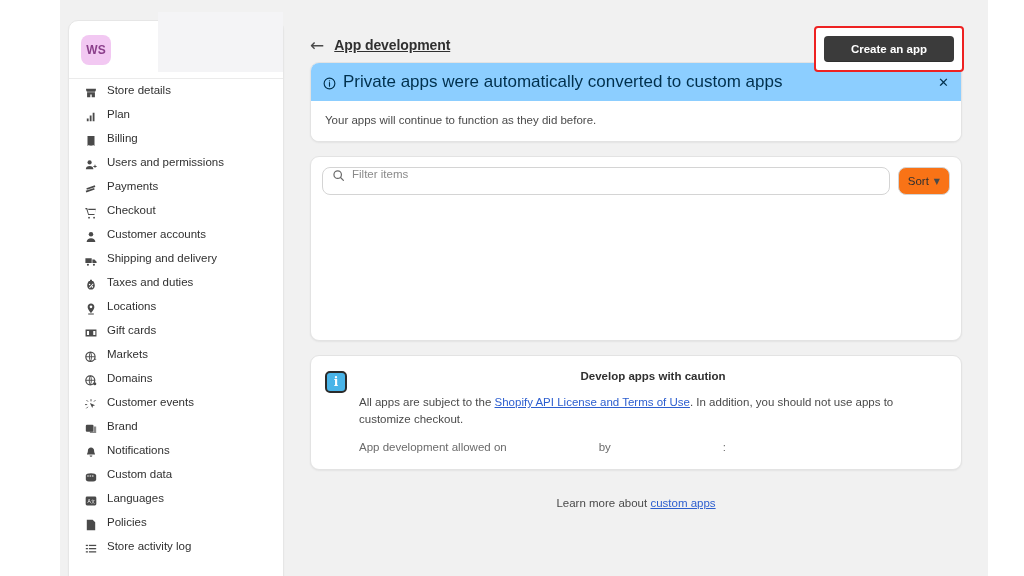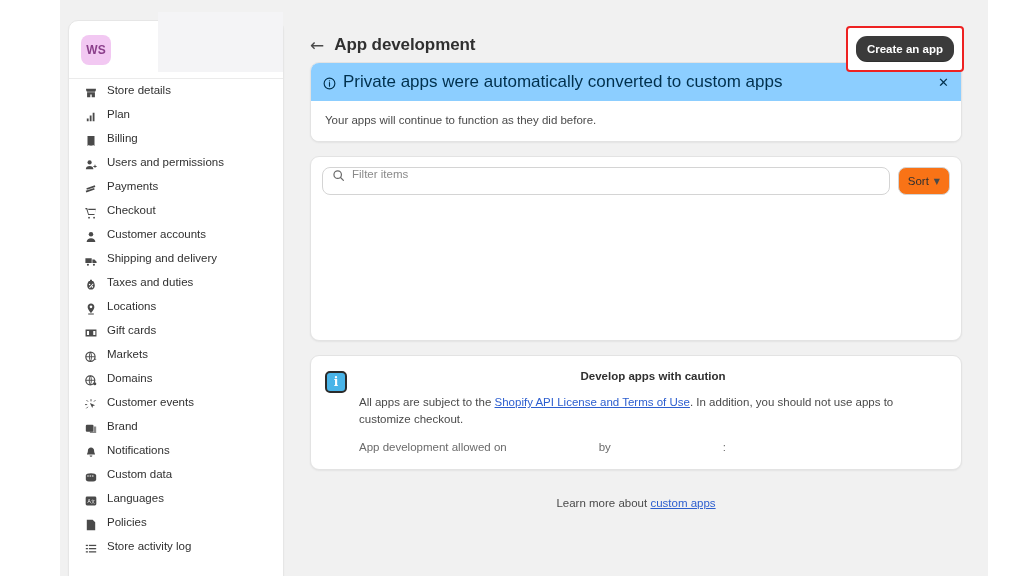--- a/index.html
+++ b/index.html
@@ -94,41 +94,42 @@
   }
   .back-arrow {
     font-size: 17px;
     color: #4a4a4a;
     margin-right: 10px;
     line-height: 1;
     cursor: pointer;
     font-family: "DejaVu Sans", sans-serif;
   }
   .page-title {
-    font-size: 17px;
+    font-size: 14px;
     font-weight: 700;
     color: #303030;
     letter-spacing: -0.1px;
+    text-decoration: underline;
   }
   .create-app-wrap {
     position: absolute;
     right: 24px; top: 26px;
     border: 2px solid #ee2222;
     border-radius: 4px;
     padding: 8px;
     background: #ffffff;
   }
   .create-app-btn {
     background: #3b3b3b;
     color: #ffffff;
     font-size: 11.5px;
     font-weight: 600;
     border: none;
-    border-radius: 11px;
-    padding: 7px 11px;
+    border-radius: 4px;
+    padding: 7px 27px;
     cursor: pointer;
     font-family: "Liberation Sans", sans-serif;
     box-shadow: inset 0 -1px 0 rgba(0,0,0,0.2);
   }
   .content {
     padding: 0 26px 0 10px;
   }
   
   .banner {
     background: #ffffff;

